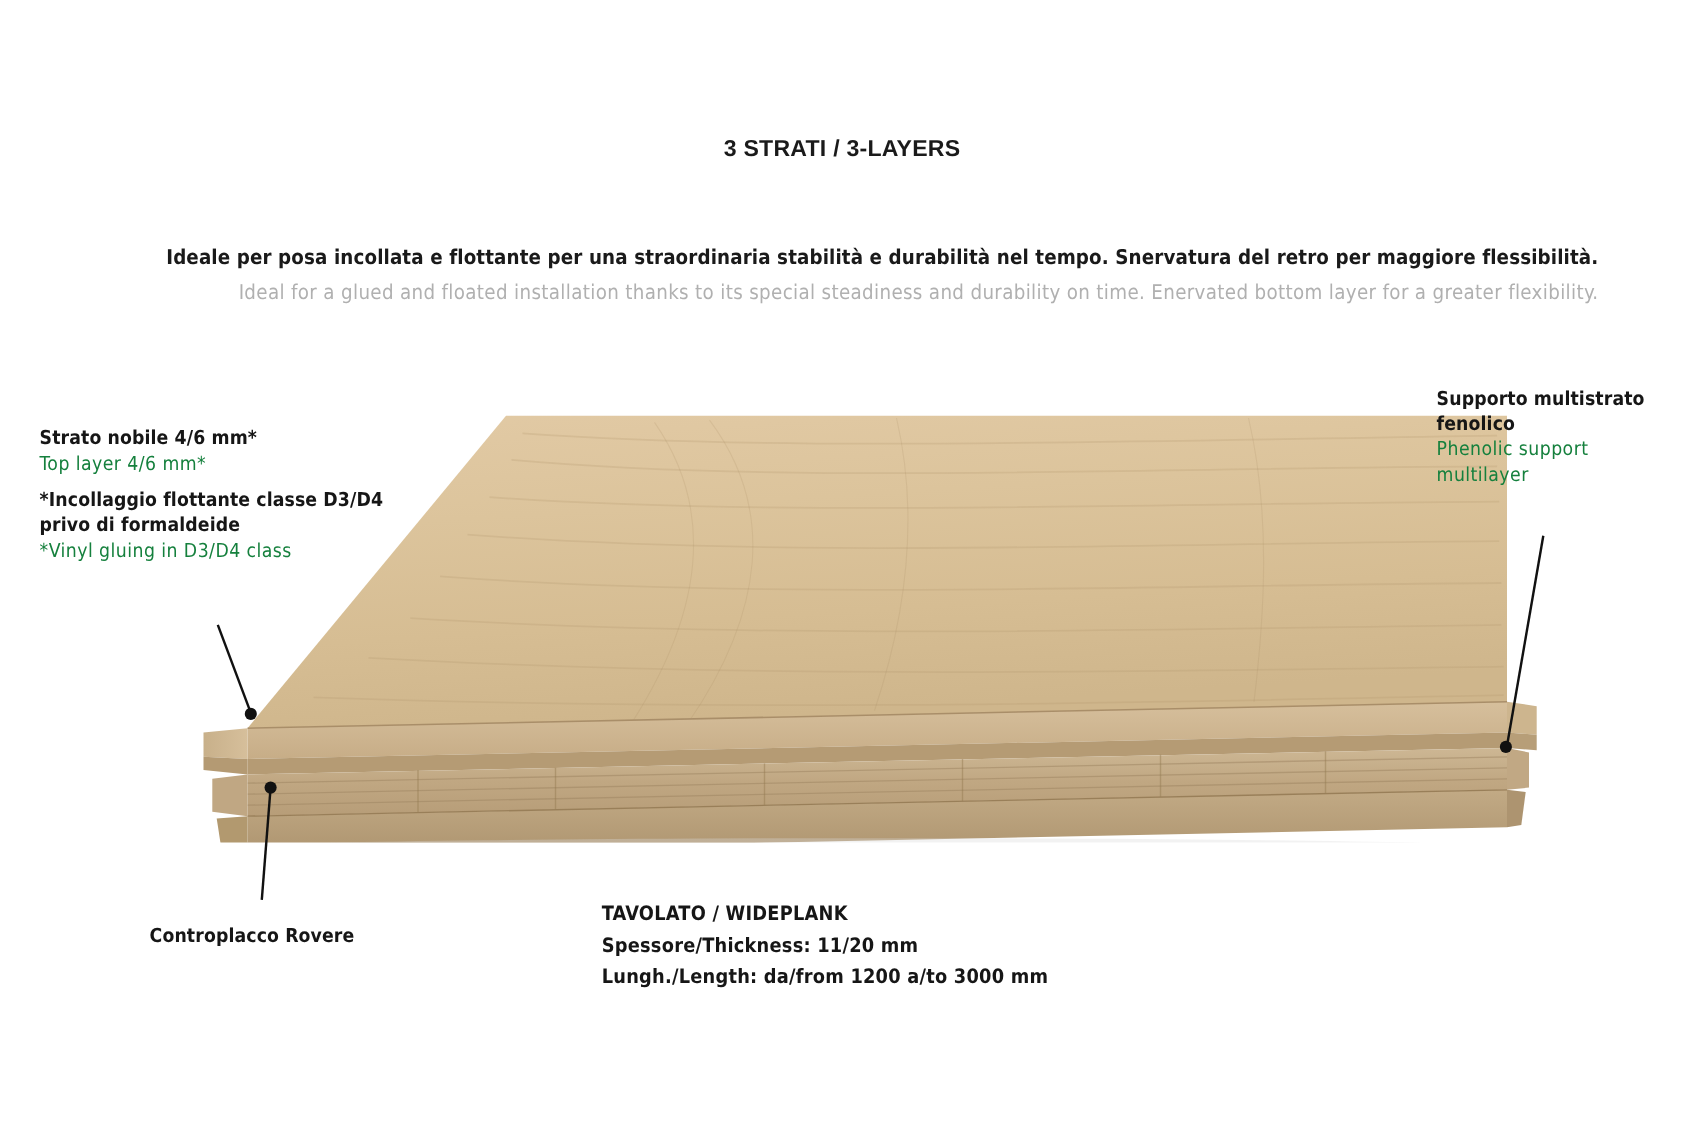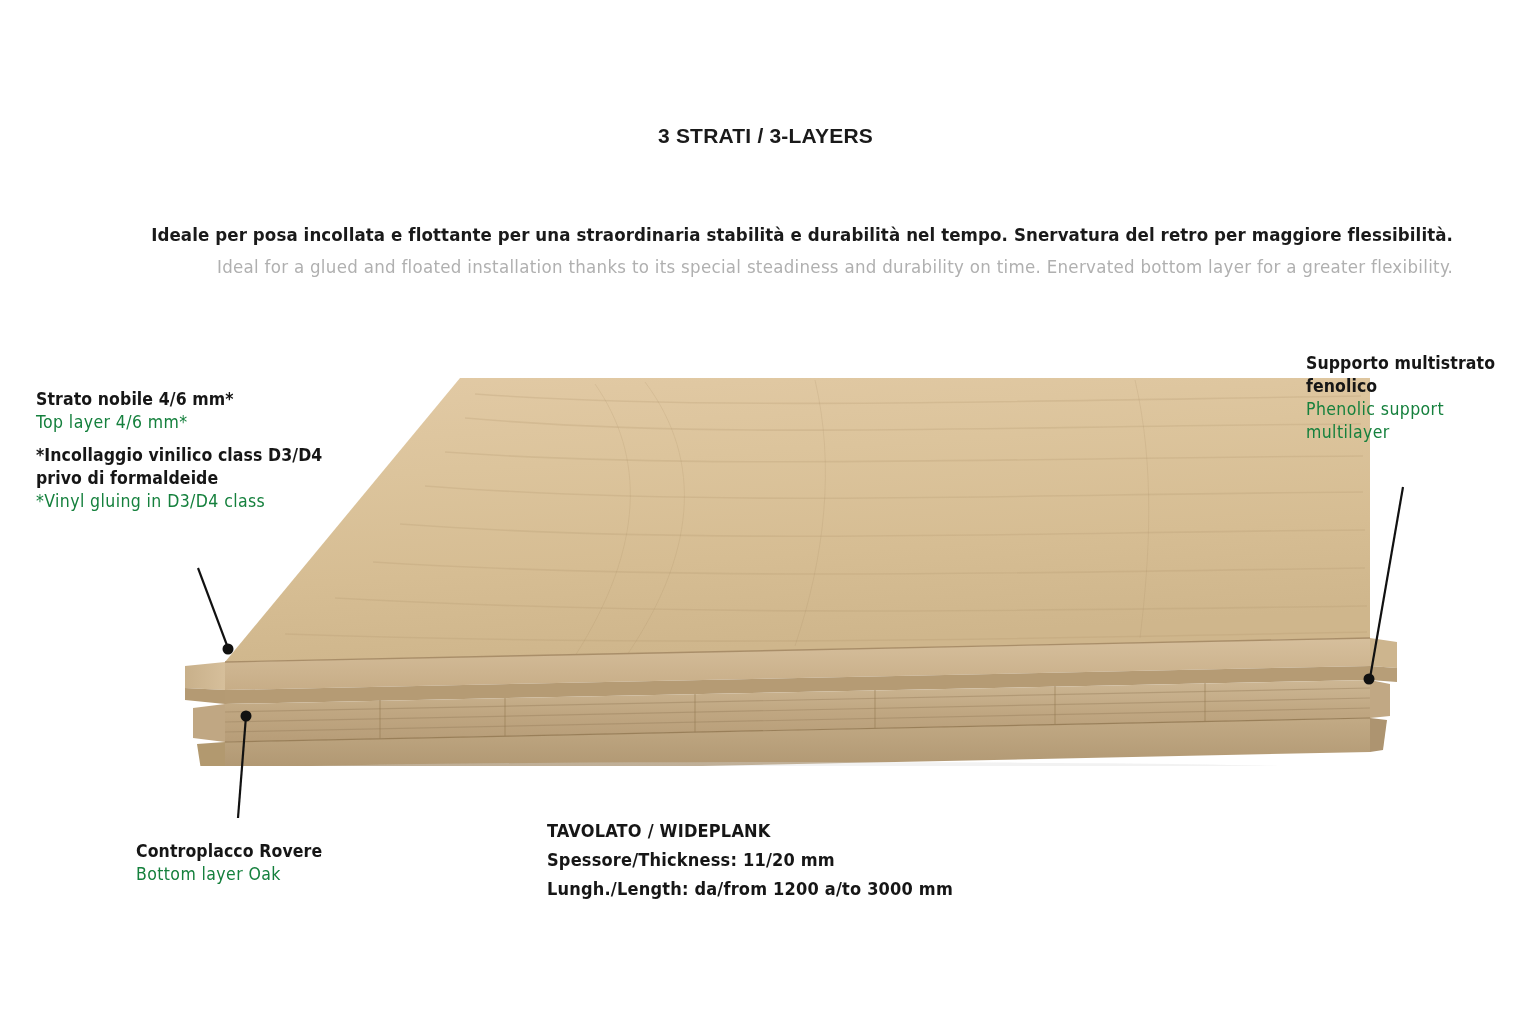--- a/index.html
+++ b/index.html
@@ -233,28 +233,27 @@
     <circle cx="246" cy="716" r="5.5" fill="#111111"></circle>
 
     <line x1="1403" y1="487" x2="1370" y2="678" stroke="#111111" stroke-width="2.2"></line>
     <circle cx="1369" cy="679" r="5.5" fill="#111111"></circle>
   </svg>
 
   <div class="callout" id="callout-top-layer">
     <div class="it">Strato nobile 4/6 mm*</div>
     <div class="en">Top layer 4/6 mm*</div>
     <div class="gap"></div>
-    <div class="it">*Incollaggio vinilico class D3/D4</div>
+    <div class="it">*Incollaggio flottante classe D3/D4</div>
     <div class="it">privo di formaldeide</div>
     <div class="en">*Vinyl gluing in D3/D4 class</div>
   </div>
 
   <div class="callout" id="callout-bottom">
     <div class="it">Controplacco Rovere</div>
-    <div class="en">Bottom layer Oak</div>
   </div>
 
   <div class="callout" id="callout-support">
     <div class="it">Supporto multistrato</div>
     <div class="it">fenolico</div>
     <div class="en">Phenolic support</div>
     <div class="en">multilayer</div>
   </div>
 
   <div class="specs">

